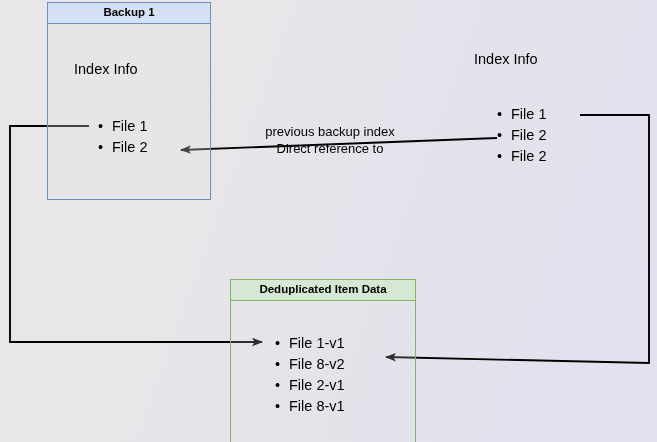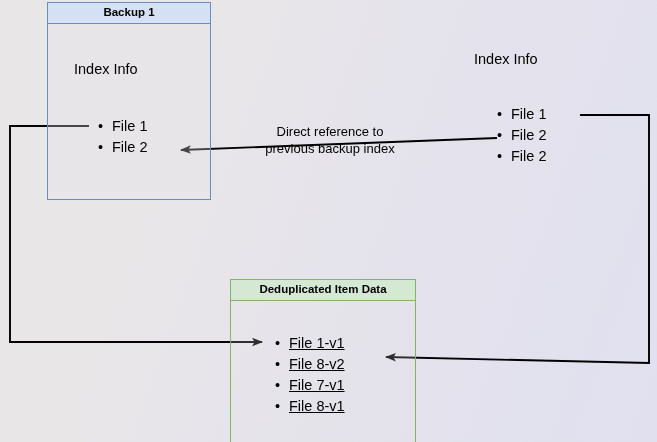--- a/index.html
+++ b/index.html
@@ -129,27 +129,27 @@
   </ul>
 
   <div class="index-title" style="left:474px; top:51px;">Index Info</div>
   <ul class="file-list" style="left:497px; top:104px;">
     <li>File 1</li>
     <li>File 2</li>
     <li>File 2</li>
   </ul>
 
   <div class="center-label" style="left:250px; top:123px; width:160px;">
+    <div>previous backup index</div>
     <div>Direct reference to</div>
-    <div>previous backup index</div>
   </div>
 
   <div class="box box-green" style="left:230px; top:279px; width:186px; height:198px;">
     <div class="box-header hdr-green">Deduplicated Item Data</div>
   </div>
-  <ul class="file-list" style="left:275px; top:333px;text-decoration:underline;">
+  <ul class="file-list" style="left:275px; top:333px;">
     <li>File 1-v1</li>
     <li>File 8-v2</li>
-    <li>File 7-v1</li>
+    <li>File 2-v1</li>
     <li>File 8-v1</li>
   </ul>
 
 </div>
 
 </body></html>

